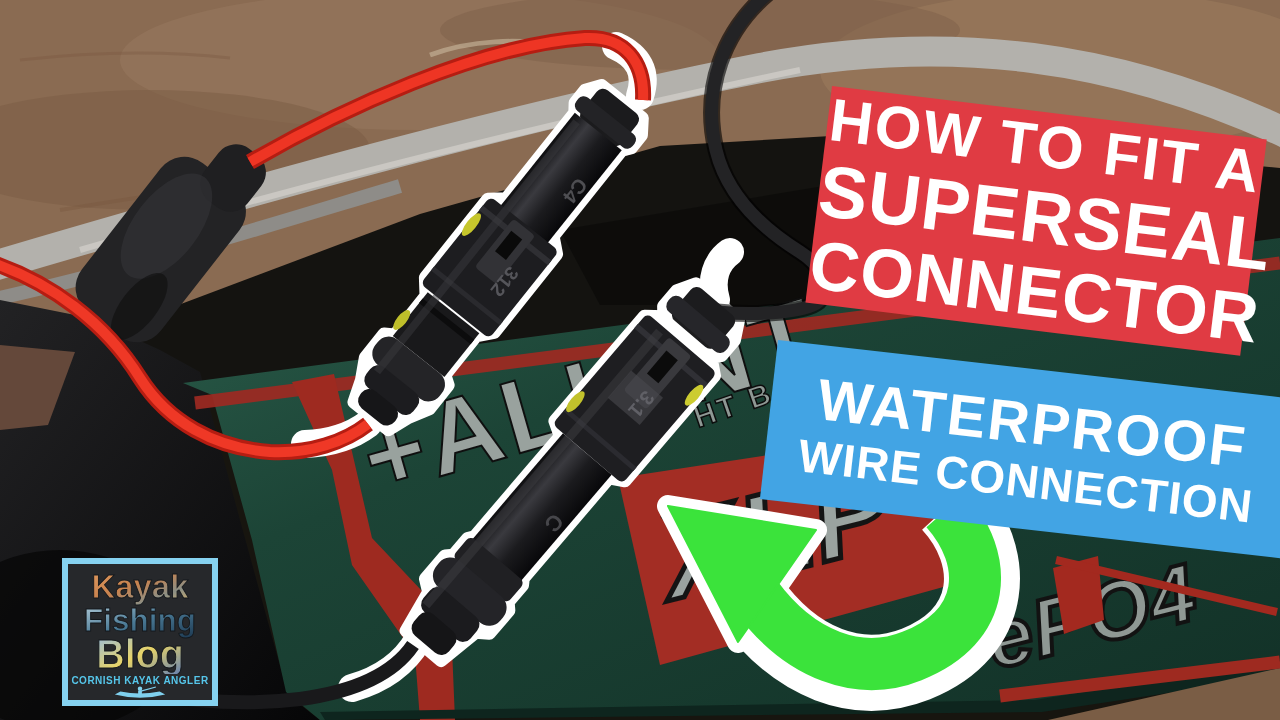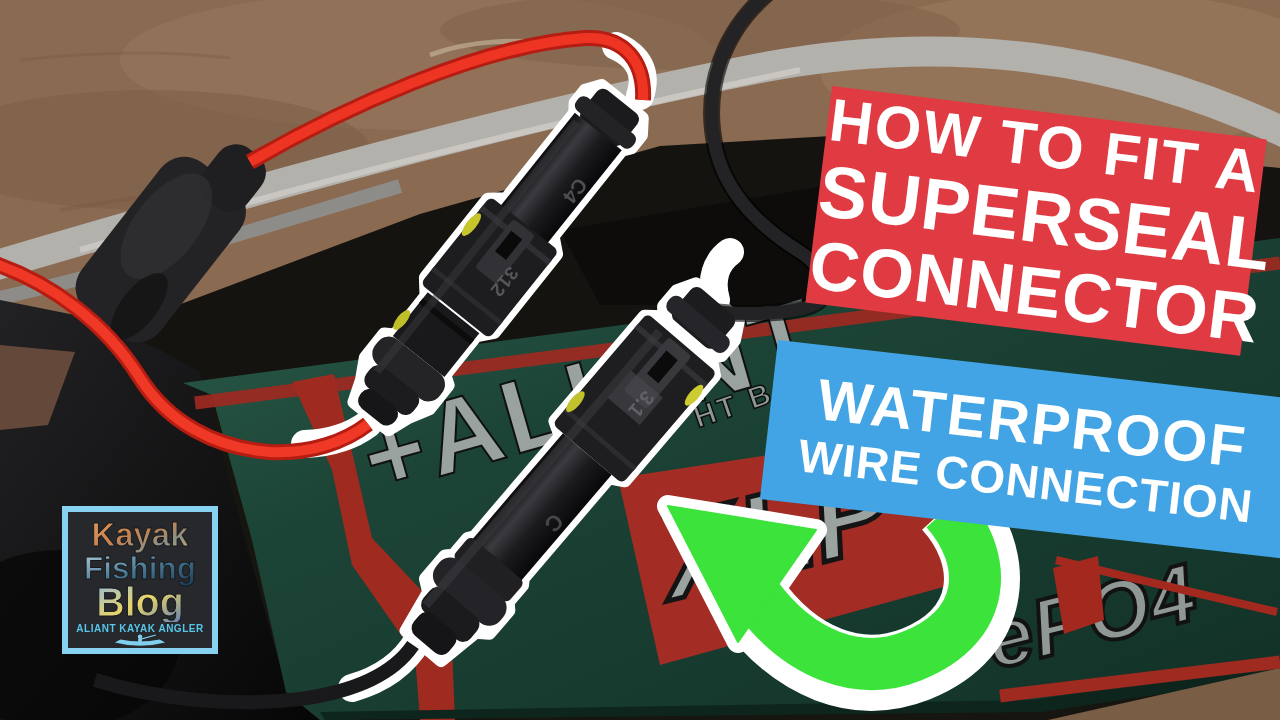--- a/index.html
+++ b/index.html
@@ -10,21 +10,21 @@
           display:flex;flex-direction:column;justify-content:center;
           transform-origin:top left;}
   .banner span{display:block;line-height:1.06;white-space:nowrap;}
   .banner-red{left:832px;top:86px;width:438px;height:218px;transform:rotate(7deg);}
   .rl1{font-size:60px;letter-spacing:2px;}
   .rl2{font-size:73px;letter-spacing:1px;}
   .rl3{font-size:69px;letter-spacing:1px;}
   .banner-blue{left:778px;top:340px;width:524px;height:160px;transform:rotate(6.5deg);}
   .bl1{font-size:58px;letter-spacing:2px;}
   .bl2{font-size:46px;letter-spacing:1px;margin-top:4px;}
-  .logo{position:absolute;left:62px;top:506px;width:144px;height:136px;
+  .logo{position:absolute;left:62px;top:558px;width:144px;height:136px;
         border:6px solid #86D2F0;display:flex;flex-direction:column;
         align-items:center;justify-content:flex-start;padding-top:0;}
   .logo-tagline{font-size:10px;font-weight:bold;letter-spacing:0.5px;
         margin-top:1px;white-space:nowrap;}
 </style>
 </head>
 <body>
 
 <div class="stage">
 
@@ -222,21 +222,21 @@
             <stop offset="0.5" stop-color="#4A7A96"></stop>
         <stop offset="1" stop-color="#1C3850"></stop>
       </linearGradient>
       <linearGradient id="lgB" x1="0" y1="0" x2="1" y2="1">
         <stop offset="0" stop-color="#90B8E8"></stop>
             <stop offset="0.5" stop-color="#E8D468"></stop>
         <stop offset="1" stop-color="#5878B8"></stop>
       </linearGradient>
     </defs>
   </svg>
-  <div class="logo-tagline" style="color:#56C6EA">ALIANT KAYAK ANGLER</div>
+  <div class="logo-tagline" style="color:#56C6EA">CORNISH KAYAK ANGLER</div>
   <svg width="70" height="15" viewBox="0 0 70 15">
     <circle cx="35" cy="3" r="2.4" fill="#7FD0EE"></circle>
     <rect x="33" y="5" width="4" height="4" fill="#7FD0EE"></rect>
     <line x1="34" y1="6" x2="52" y2="1" stroke="#7FD0EE" stroke-width="1.2"></line>
     <path d="M 8,9 Q 35,16 62,9 L 56,6 Q 35,10 14,6 Z" fill="#7FD0EE"></path>
   </svg>
 </div>
 
 </div>
 

